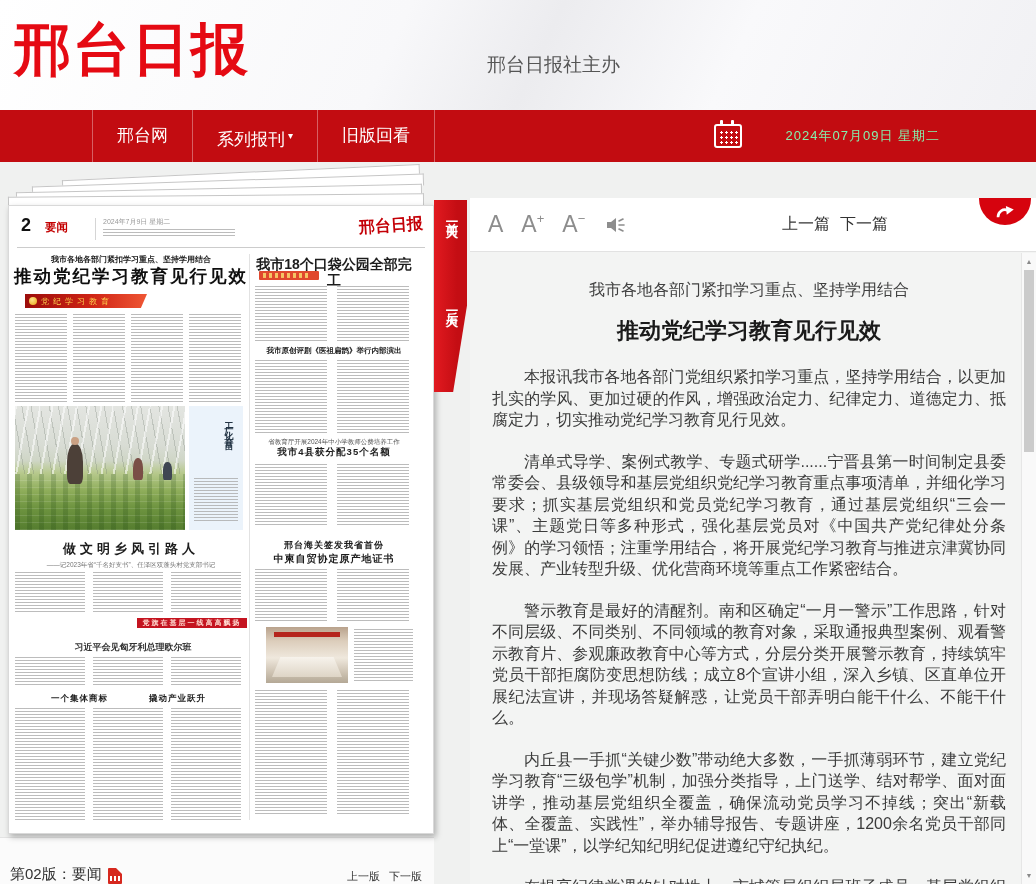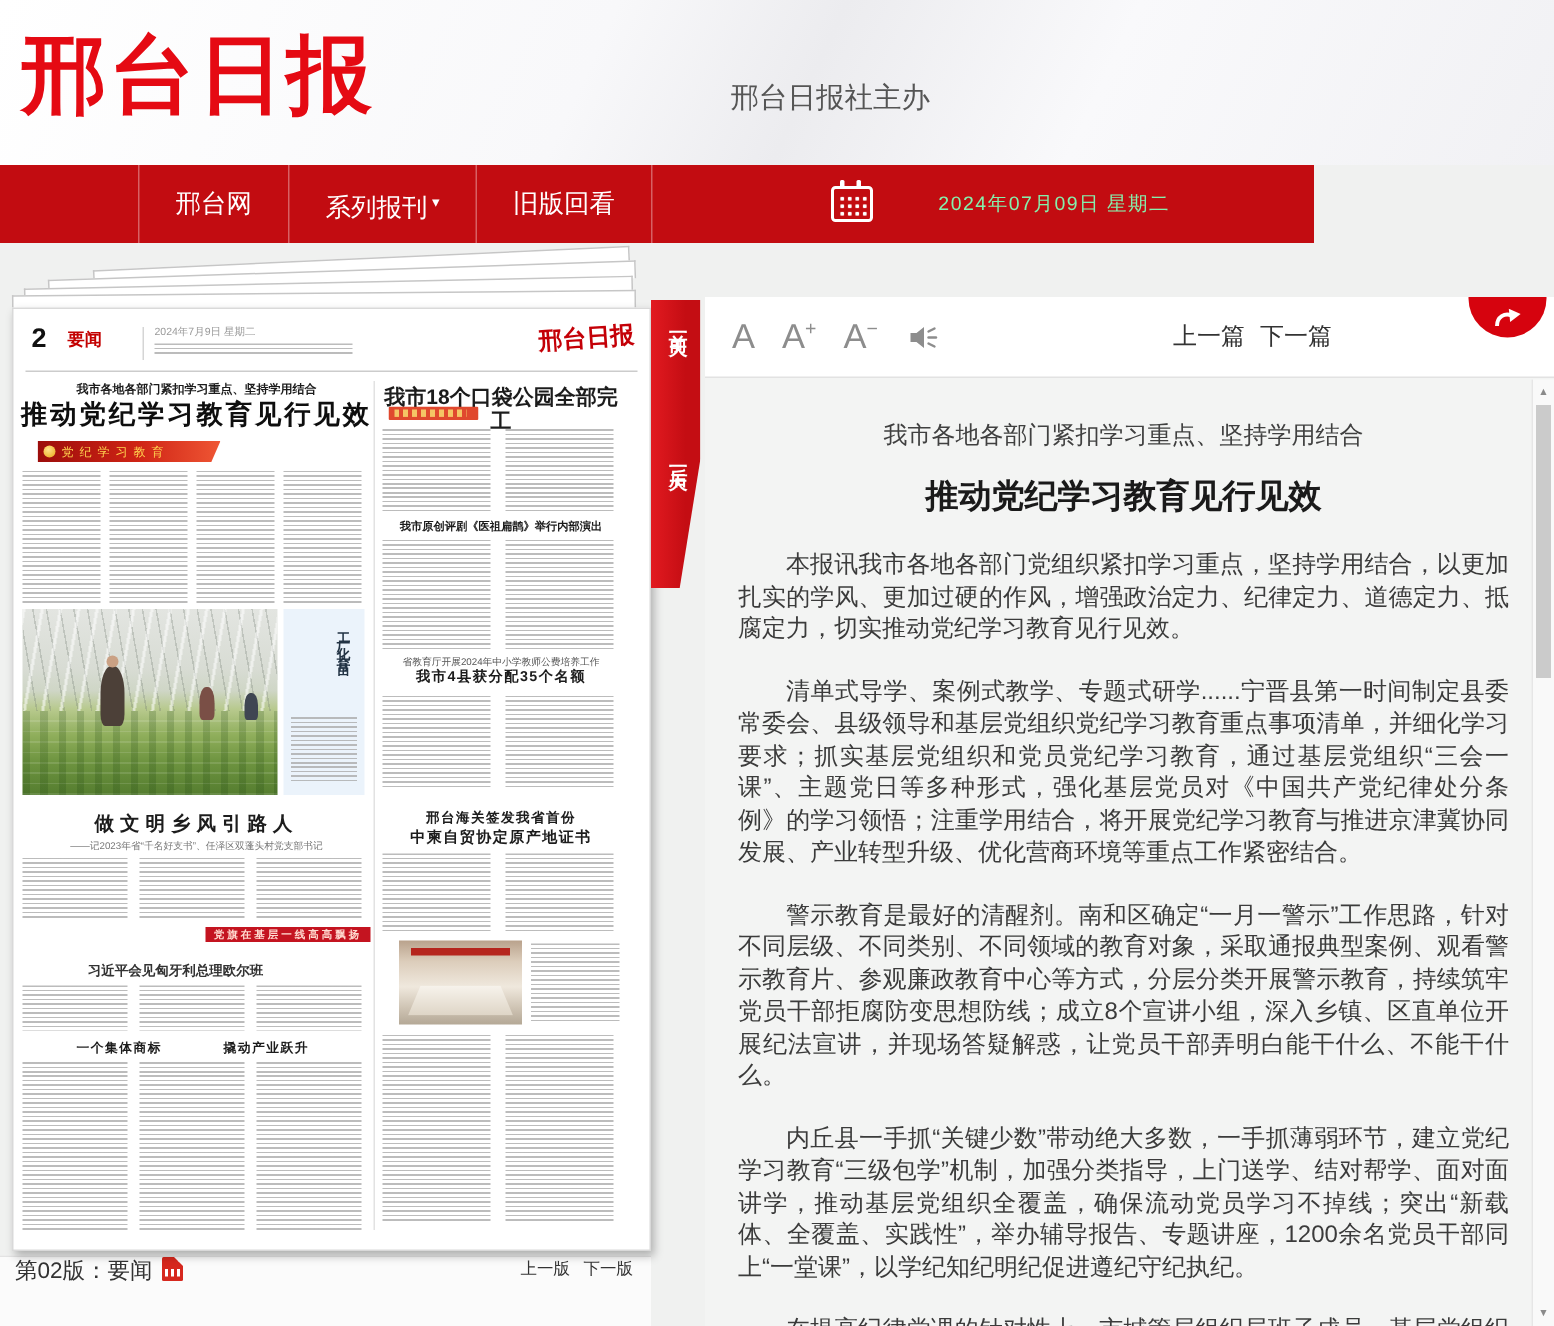--- a/index.html
+++ b/index.html
@@ -7,21 +7,21 @@
        font-family:"Liberation Sans",sans-serif;-webkit-font-smoothing:antialiased}
 
   
   .header{position:absolute;left:0;top:0;width:1036px;height:110px;
     background:linear-gradient(115deg,#ffffff 0%,#f8f8fa 38%,#ececef 52%,#f9f9fb 70%,#f1f1f4 100%)}
   .logo-red{position:absolute;left:14px;top:12px;font-size:57px;font-weight:900;color:#e50a13;letter-spacing:2px}
   .logo-black{position:absolute;left:252px;top:16px;font-size:52px;font-weight:900;color:#2b2b2b;letter-spacing:1px}
   .organizer{position:absolute;left:487px;top:52px;font-size:19px;color:#555}
 
   
-  .nav{position:absolute;left:0;top:110px;width:876px;height:52px;background:#c20c11;display:flex;align-items:stretch}
+  .nav{position:absolute;left:0;top:110px;width:1036px;height:52px;background:#c20c11;display:flex;align-items:stretch}
   .nav-items{list-style:none;margin:0 0 0 92px;padding:0;display:flex}
   .nav-item{color:#fff;font-size:17px;line-height:52px;padding:0 24px;border-left:1px solid rgba(255,255,255,.35);cursor:pointer}
   .nav-item:last-child{border-right:1px solid rgba(255,255,255,.35)}
   .caret{font-size:10px;vertical-align:6px;margin-left:3px}
   .nav-right{margin-left:auto;display:flex;align-items:center;gap:44px;padding-right:96px}
   .cal{width:24px;height:20px;border:2px solid #fff;border-radius:3px;position:relative}
   .cal::before{content:"";position:absolute;top:-6px;left:4px;width:3px;height:5px;background:#fff;border-radius:1px;box-shadow:11px 0 0 #fff}
   .cal::after{content:"";position:absolute;left:3px;right:2px;top:4px;bottom:2px;
     background-image:radial-gradient(circle,#fff 1.3px,rgba(255,255,255,0) 1.4px);background-size:5px 5px}
   .nav-date{color:#86efac;font-size:13px;letter-spacing:1px}
@@ -97,21 +97,21 @@
   .para{font-size:16px;line-height:21.5px;color:#3b3b3b;text-indent:2em;text-align:justify;margin:20px 0 0}
 
   
   .sb{position:absolute;left:1021px;top:253px;width:15px;height:631px;background:#f9f9f9;border-left:1px solid #e6e6e6;box-sizing:border-box}
   .sb-up,.sb-down{position:absolute;left:0;width:100%;text-align:center;font-size:7px;color:#8a8a8a;cursor:pointer}
   .sb-up{top:5px}.sb-down{bottom:5px}
   .sb-thumb{position:absolute;left:2px;top:17px;width:10px;height:182px;background:#cbcbcb;cursor:pointer}
 
   
   .page-bar{position:absolute;left:0;top:837px;width:434px;height:47px;background:#fbfbfb;
-    border-top:1px solid #e3e3e3;display:flex;align-items:flex-start;box-sizing:border-box;padding:0 10px}
+    border-top:1px solid #e3e3e3;display:flex;align-items:flex-end;box-sizing:border-box;padding:0 10px}
   .page-label{font-size:15px;color:#333}
   .pdf{width:14px;height:16px;background:#d6281e;position:relative;margin-left:6px;border-radius:1px;cursor:pointer}
   .pdf::before{content:"";position:absolute;right:0;top:0;border:3px solid #fbfbfb;border-left-color:rgba(0,0,0,0);border-bottom-color:rgba(0,0,0,0)}
   .pdf::after{content:"";position:absolute;left:2px;bottom:3px;right:2px;height:5px;
     background:repeating-linear-gradient(90deg,#fff 0 2px,rgba(0,0,0,0) 2px 4px)}
   .pg-nav{margin-left:auto;display:flex;gap:9px;margin-right:2px}
   .pg-nav span{font-size:11px;color:#333;cursor:pointer}
 </style>
 </head>
 <body>
@@ -169,21 +169,21 @@
   </div>
 
   <span class="tt ctr" style="left:6px;top:336px;width:232px;font-size:13px;font-weight:bold;letter-spacing:4px">做文明乡风引路人</span>
   <span class="tt ctr" style="left:6px;top:355px;width:232px;font-size:6.5px;color:#777">——记2023年省“千名好支书”、任泽区双蓬头村党支部书记</span>
   <i class="ft" style="left:6px;top:366px;width:70px;height:40px"></i>
   <i class="ft" style="left:84px;top:366px;width:70px;height:40px"></i>
   <i class="ft" style="left:162px;top:366px;width:70px;height:40px"></i>
   <div class="redstrip">
     <span>党旗在基层一线高高飘扬</span>
   </div>
-  <span class="tt ctr" style="left:8px;top:436px;width:200px;font-size:9px;font-weight:bold;color:#333">习近平会见匈牙利总理欧尔班</span>
+  <span class="tt ctr" style="left:24px;top:436px;width:200px;font-size:9px;font-weight:bold;color:#333">习近平会见匈牙利总理欧尔班</span>
   <i class="ft" style="left:6px;top:451px;width:70px;height:30px"></i>
   <i class="ft" style="left:84px;top:451px;width:70px;height:30px"></i>
   <i class="ft" style="left:162px;top:451px;width:70px;height:30px"></i>
   <span class="tt" style="left:42px;top:488px;font-size:8.5px;font-weight:bold;letter-spacing:1px">一个集体商标</span>
   <span class="tt" style="left:140px;top:488px;font-size:8.5px;font-weight:bold;letter-spacing:1px">撬动产业跃升</span>
   <i class="ft" style="left:6px;top:502px;width:70px;height:112px"></i>
   <i class="ft" style="left:84px;top:502px;width:70px;height:112px"></i>
   <i class="ft" style="left:162px;top:502px;width:70px;height:112px"></i>
 
   <i class="vline" style="left:240px;top:48px;height:566px;background:#e2e2e2"></i>

